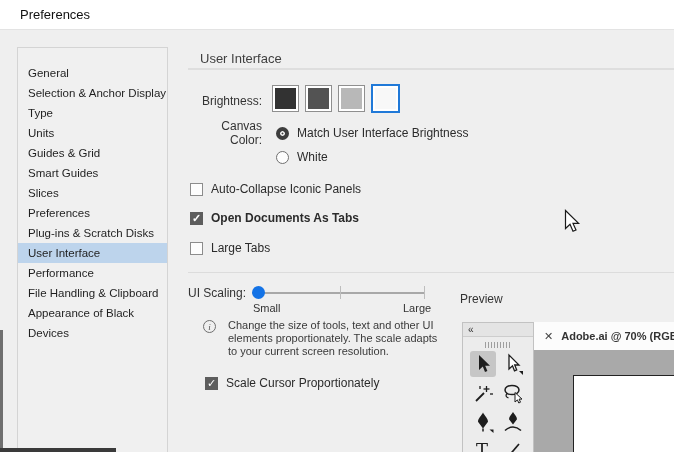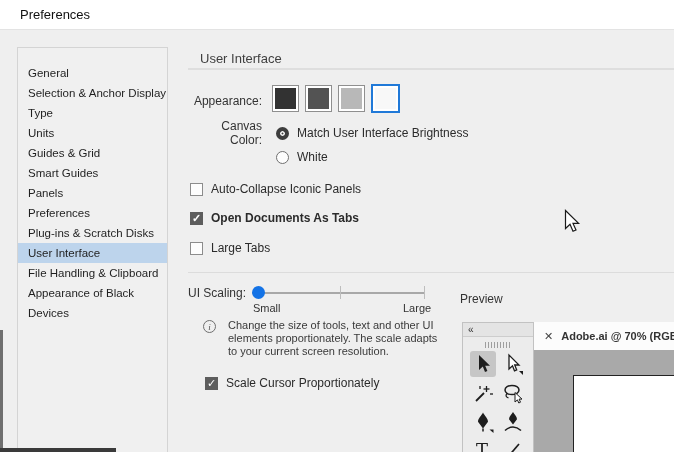--- a/index.html
+++ b/index.html
@@ -99,34 +99,35 @@
     <span class="wtitle">Preferences</span>
   </div>
 
   <div class="sidebar">
     <div class="side-item">General</div>
     <div class="side-item">Selection &amp; Anchor Display</div>
     <div class="side-item">Type</div>
     <div class="side-item">Units</div>
     <div class="side-item">Guides &amp; Grid</div>
     <div class="side-item">Smart Guides</div>
-    <div class="side-item">Panels</div>
+    <div class="side-item">Slices</div>
     <div class="side-item">Preferences</div>
     <div class="side-item">Plug-ins &amp; Scratch Disks</div>
     <div class="side-item selected">User Interface</div>
+    <div class="side-item">Performance</div>
     <div class="side-item">File Handling &amp; Clipboard</div>
     <div class="side-item">Appearance of Black</div>
     <div class="side-item">Devices</div>
   </div>
 
   <div class="main">
     <div class="panel-header">User Interface</div>
     <div class="panel-rule"></div>
 
-    <div class="field-label lbl-brightness">Appearance:</div>
+    <div class="field-label lbl-brightness">Brightness:</div>
     <div class="swatch-row">
       <span class="swatch"><span class="swatch-fill" style="background: rgb(50, 50, 50);"></span></span>
       <span class="swatch"><span class="swatch-fill" style="background: rgb(83, 83, 83);"></span></span>
       <span class="swatch"><span class="swatch-fill" style="background: rgb(184, 184, 184);"></span></span>
       <span class="swatch selected"><span class="swatch-fill" style="background: rgb(248, 248, 248);"></span></span>
     </div>
 
     <div class="field-label lbl-canvas">Canvas Color:</div>
     <div class="radio-row radio-row-0">
       <span class="radio selected"></span>

